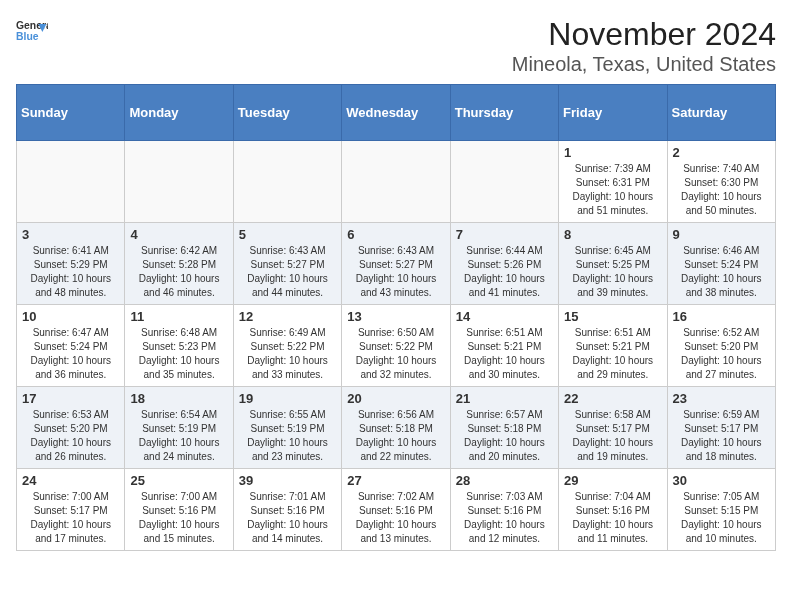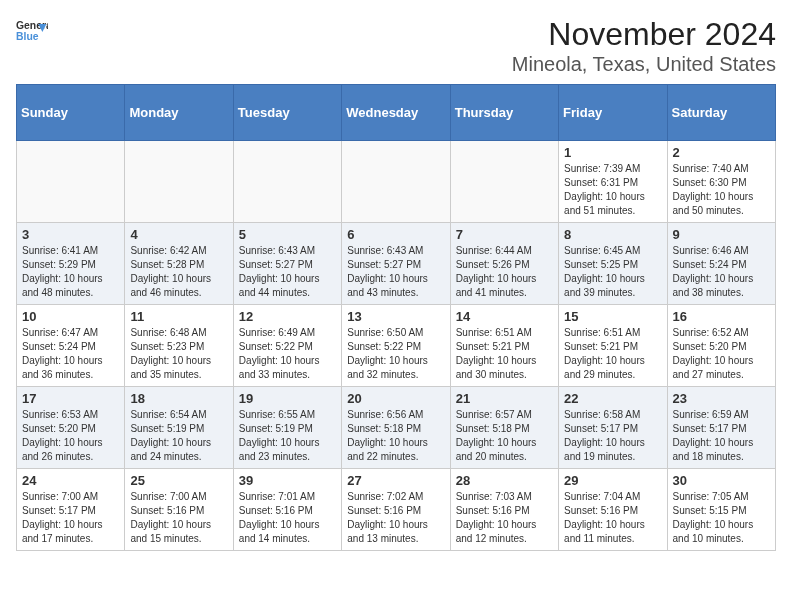--- a/index.html
+++ b/index.html
@@ -66,20 +66,21 @@
     }
     .day-num {
       font-size: 13px;
       font-weight: bold;
       margin-bottom: 2px;
     }
     .day-info {
       font-size: 10px;
       line-height: 1.4;
       color: #333;
+      text-align: center;
     }
     .week-row-alt td {
       background: #eef2f7;
     }
   </style>
 </head>
 <body>
 
 <div class="header">
   <div class="logo">

